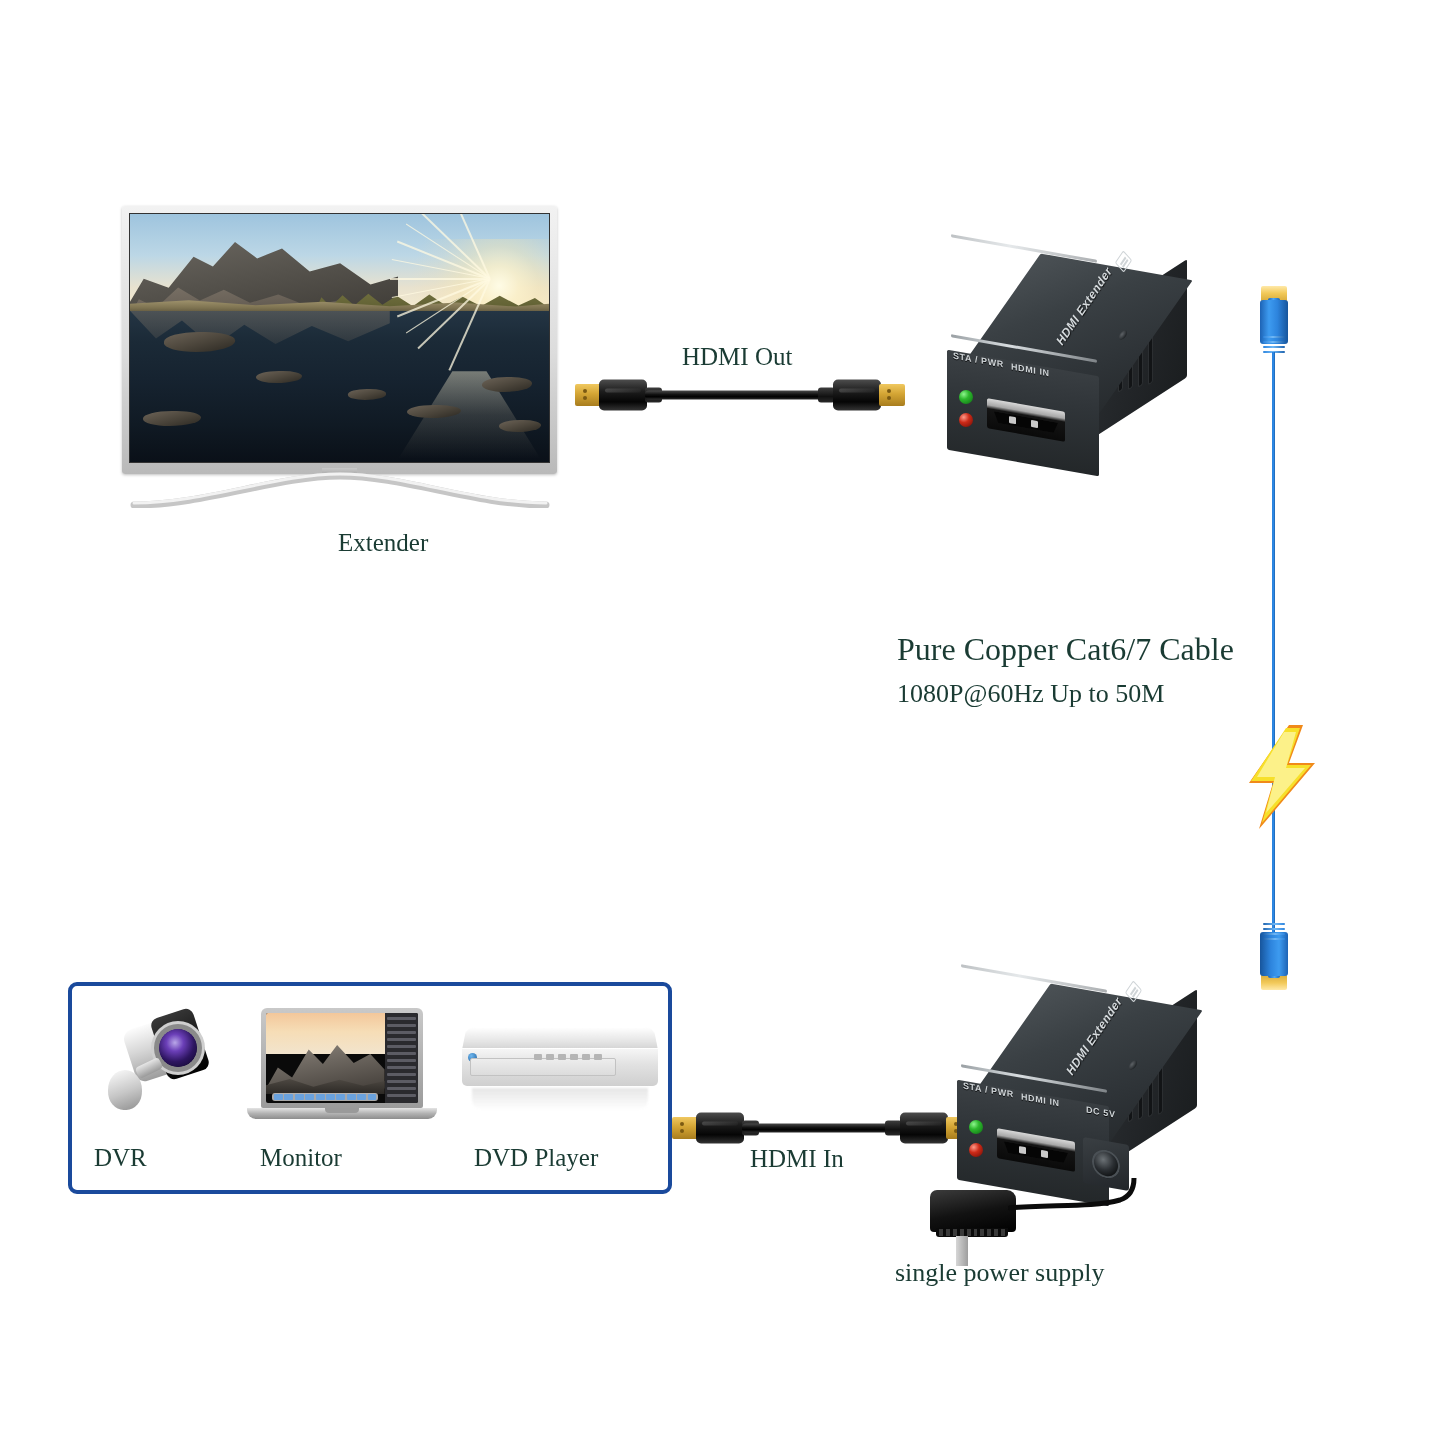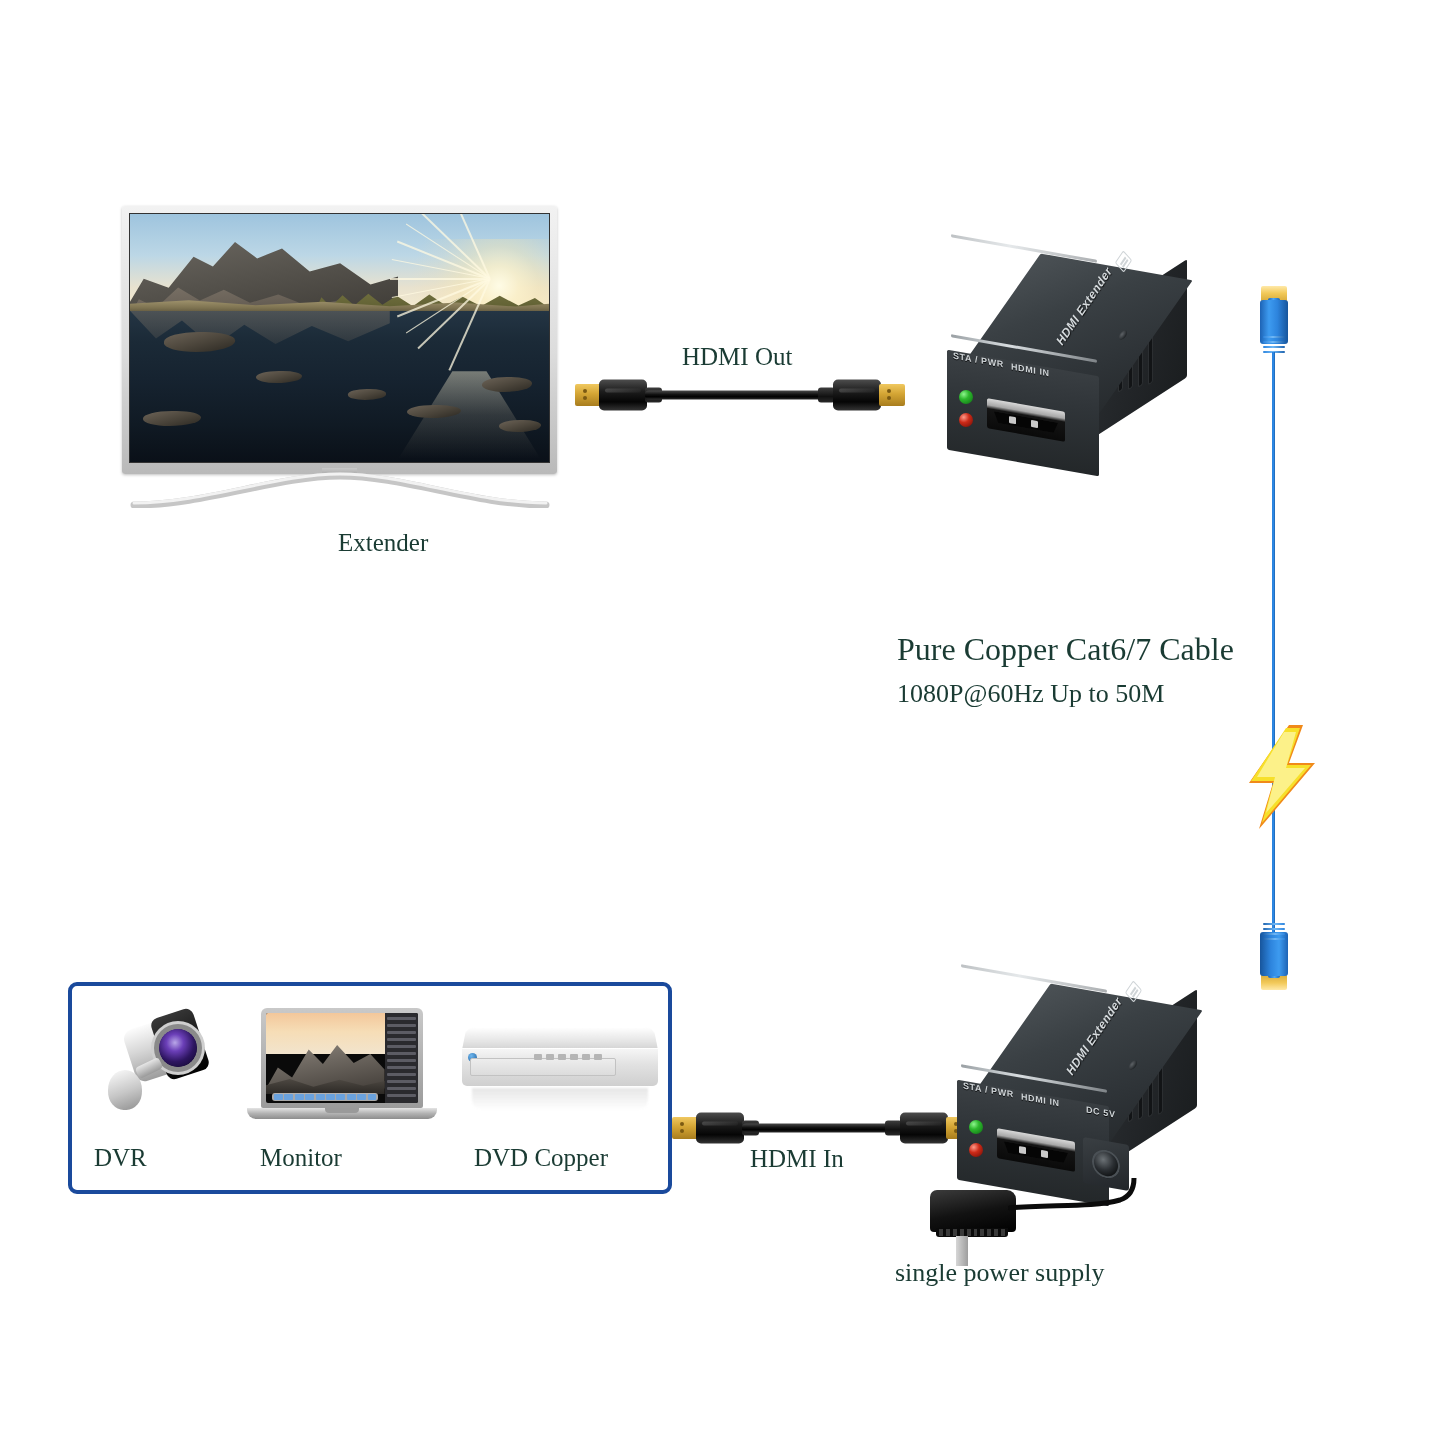--- a/index.html
+++ b/index.html
@@ -583,21 +583,21 @@
         <div class="dvd-btn" style="left:96px;"></div>
         <div class="dvd-btn" style="left:108px;"></div>
         <div class="dvd-btn" style="left:120px;"></div>
         <div class="dvd-btn" style="left:132px;"></div>
       </div>
       <div class="dvd-refl"></div>
     </div>
 
     <div class="src-cap" style="left:22px;  top:158px;">DVR</div>
     <div class="src-cap" style="left:188px; top:158px;">Monitor</div>
-    <div class="src-cap" style="left:402px; top:158px;">DVD Copper</div>
+    <div class="src-cap" style="left:402px; top:158px;">DVD Player</div>
   </div>
 
   <div class="hdmi-cable" style="left:672px; top:1098px; width:300px; height:60px;">
     <div class="hdmi-plug" style="left:0px;">
         <i></i>
         <i></i>
       </div>
     <div class="hdmi-head" style="left:24px;"></div>
     <div class="hdmi-ferrite" style="left:70px;"></div>
     <div class="hdmi-wire" style="left:70px; width:160px;"></div>

